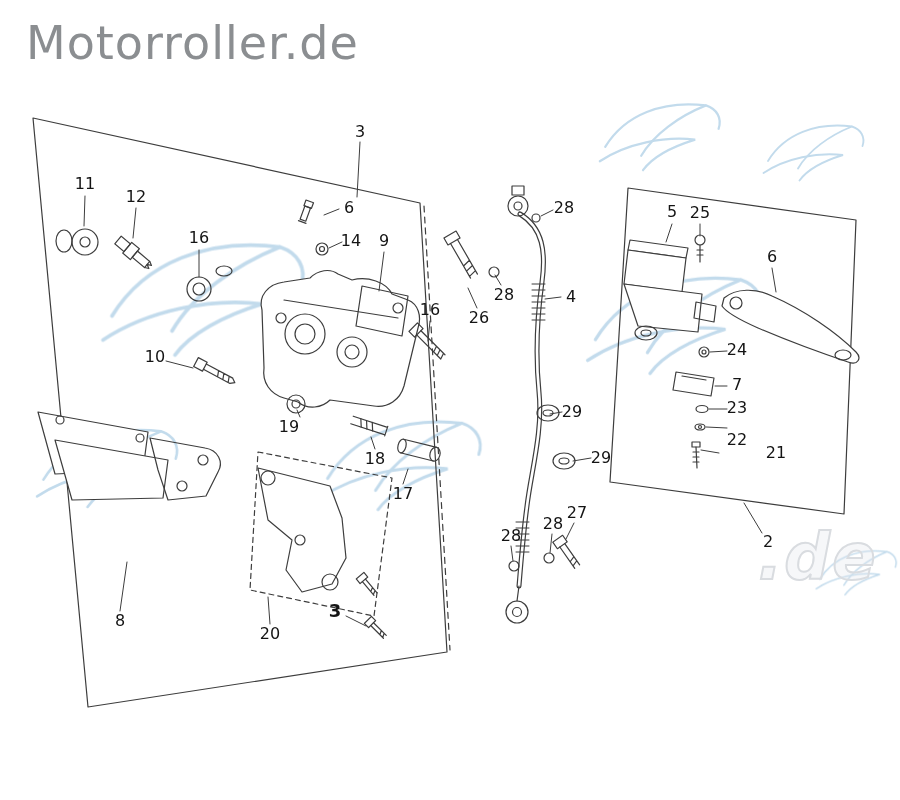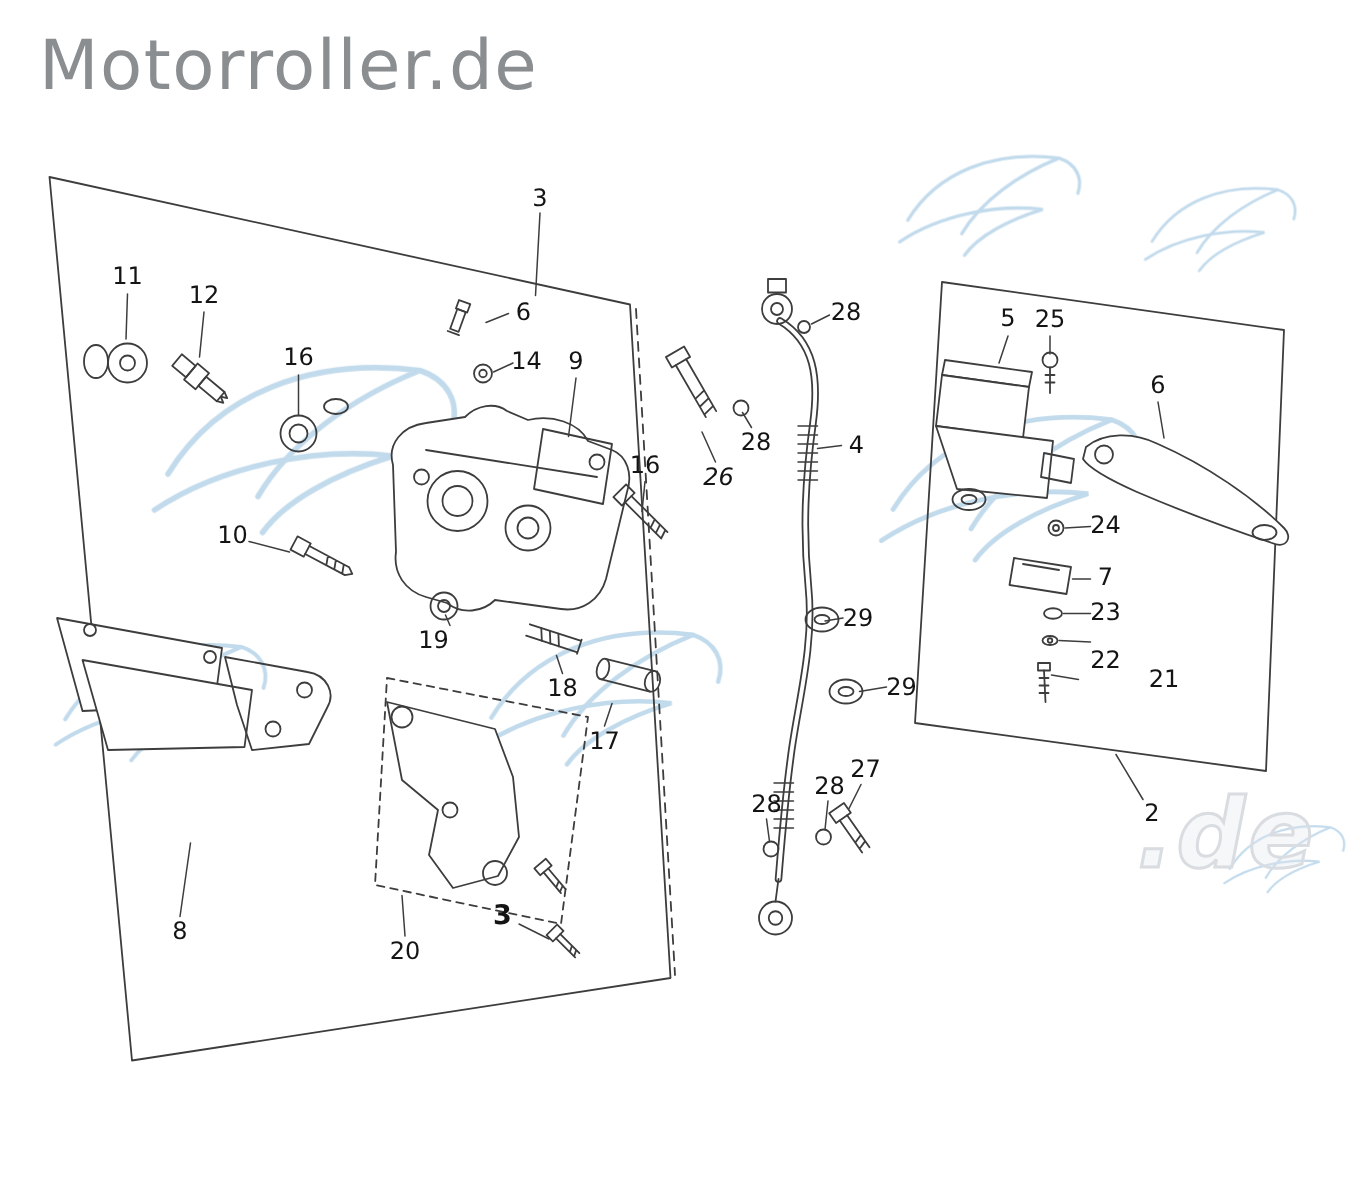--- a/index.html
+++ b/index.html
@@ -268,21 +268,21 @@
 
   <div class="labels">
       <div class="part-label" style="left: 360px; top: 132px;">3</div>
       <div class="part-label" style="left: 85px; top: 184px;">11</div>
       <div class="part-label" style="left: 136px; top: 197px; text-align: center;">12</div>
       <div class="part-label" style="left: 199px; top: 238px;">16</div>
       <div class="part-label" style="left: 349px; top: 208px;">6</div>
       <div class="part-label" style="left: 339px; top: 241px; margin-left: 12px;">14</div>
       <div class="part-label" style="left: 384px; top: 241px;">9</div>
       <div class="part-label" style="left: 430px; top: 310px;">16</div>
-      <div class="part-label" style="left: 479px; top: 318px; font-style: italic;">26</div>
+      <div class="part-label" style="left: 479px; top: 318px;">26</div>
       <div class="part-label" style="left: 504px; top: 295px;">28</div>
       <div class="part-label" style="left: 564px; top: 208px;">28</div>
       <div class="part-label" style="left: 571px; top: 297px;">4</div>
       <div class="part-label" style="left: 672px; top: 212px;">5</div>
       <div class="part-label" style="left: 700px; top: 213px;">25</div>
       <div class="part-label" style="left: 772px; top: 257px;">6</div>
       <div class="part-label" style="left: 737px; top: 350px;">24</div>
       <div class="part-label" style="left: 737px; top: 385px;">7</div>
       <div class="part-label" style="left: 737px; top: 408px;">23</div>
       <div class="part-label" style="left: 737px; top: 440px;">22</div>

